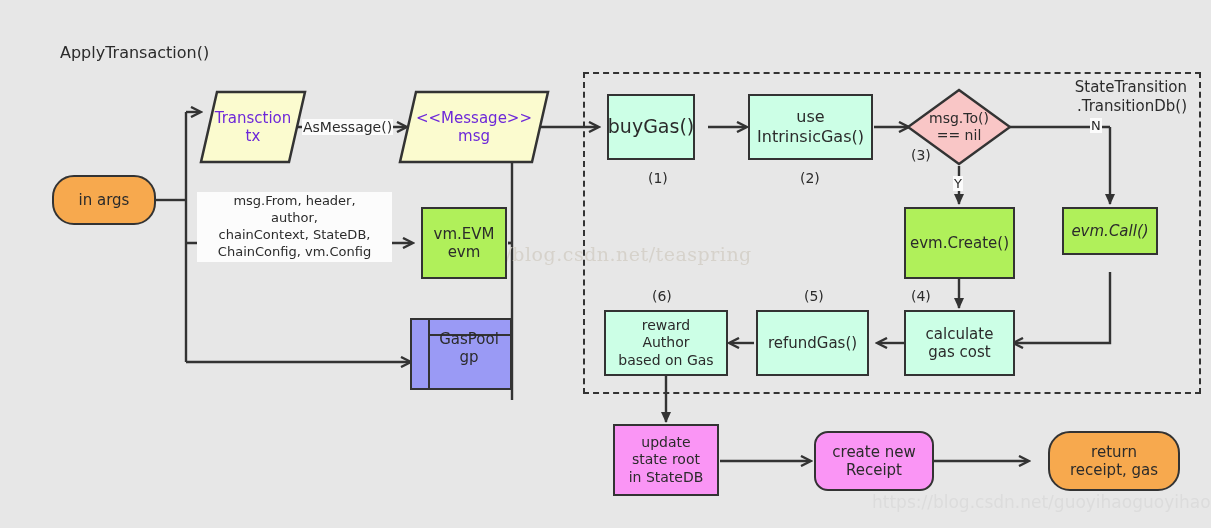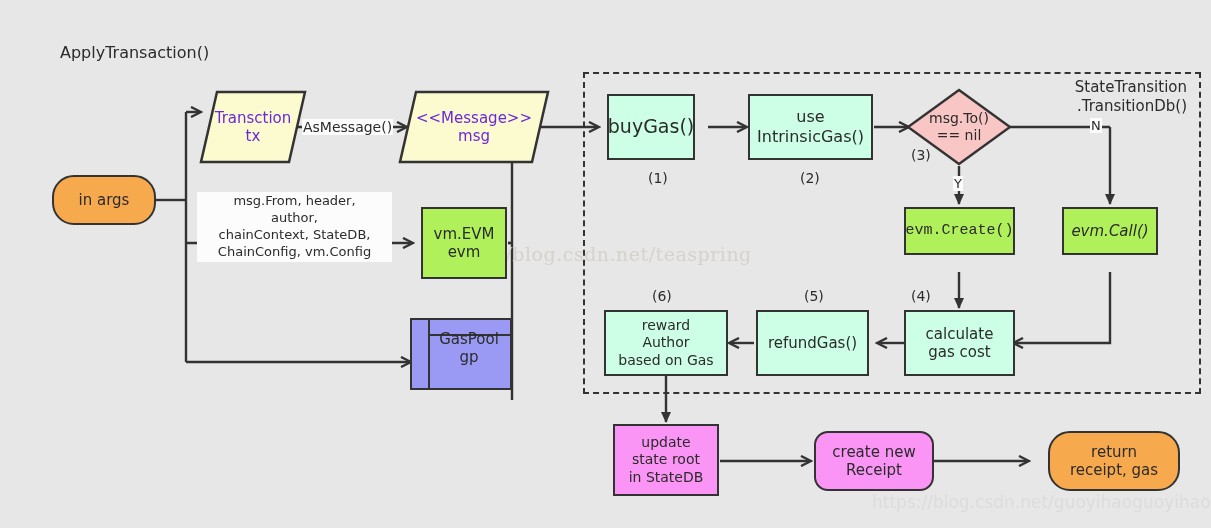--- a/index.html
+++ b/index.html
@@ -288,21 +288,21 @@
     <svg width="106" height="78" viewBox="0 0 106 78">
       <polygon points="53,2 104,39 53,76 2,39" fill="#f9c6c6" stroke="#333333" stroke-width="2.5"></polygon>
     </svg>
     <div class="diamond-text" style="font-size:14px;">
       <div>msg.To()</div>
       <div>== nil</div>
     </div>
   </div>
   <div class="step-num" style="left:911px; top:147px; font-size:14px;">(3)</div>
 
-  <div class="node rect green" style="left:904px; top:207px; width:111px; height:48px; font-size:15px;font-family:Liberation Mono, monospace;">evm.Create()</div>
+  <div class="node rect green" style="left:904px; top:207px; width:111px; height:72px; font-size:15px;">evm.Create()</div>
 
   <div class="node rect green" style="left:1062px; top:207px; width:96px; height:48px; font-size:15px;font-style:italic;">evm.Call()</div>
 
   <div class="node rect mint" style="left:904px; top:310px; width:111px; height:66px; font-size:15px;">
     <div>
       <div>calculate</div>
       <div>gas cost</div>
     </div>
   </div>
   <div class="step-num" style="left:911px; top:288px; font-size:14px;">(4)</div>

